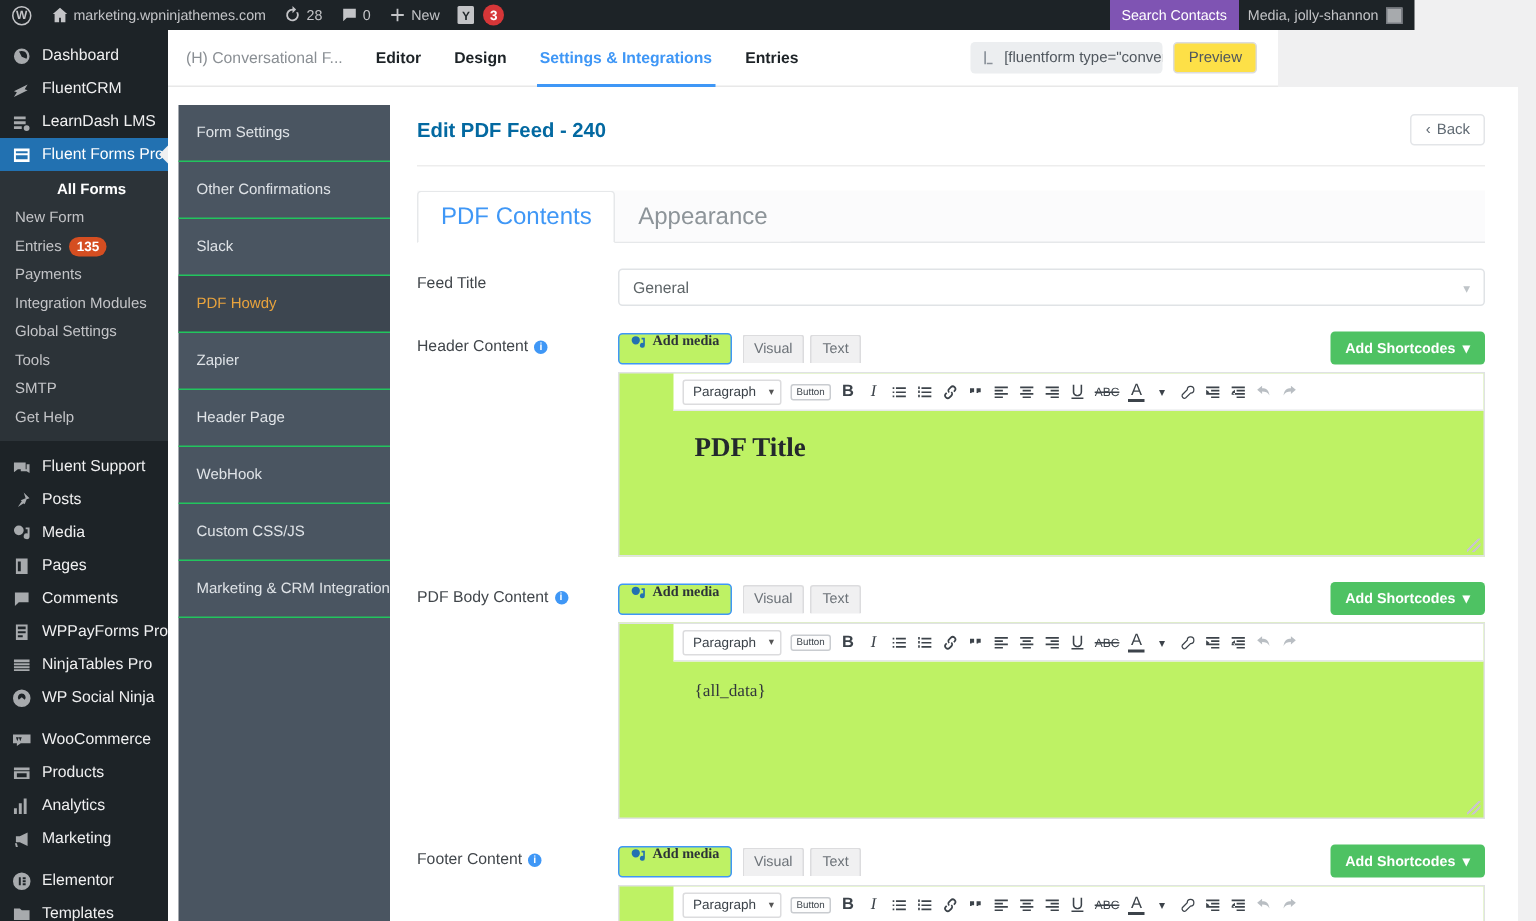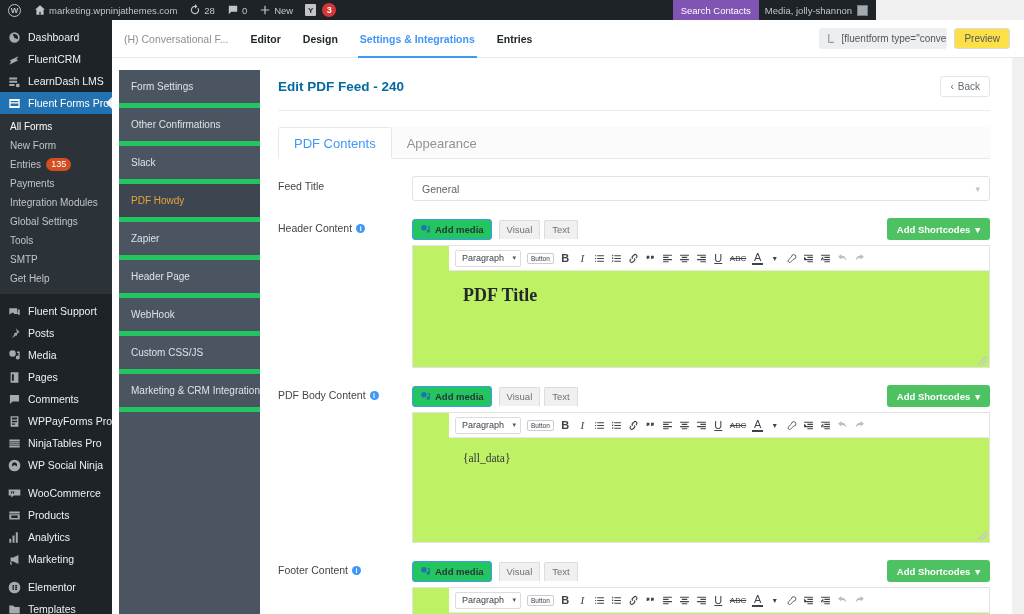--- a/index.html
+++ b/index.html
@@ -6,21 +6,21 @@
   html, body {
     width: 1024px; height: 614px;
     overflow: hidden;
     font-family: "Liberation Sans", sans-serif;
     background: #f0f0f1;
   }
 
   
   #adminbar {
     position: absolute; top: 0; left: 0;
-    width: 876px; height: 20px;
+    width: 943px; height: 20px;
     background: #1d2327;
     display: flex; align-items: center;
     font-size: 9.5px; color: #c3c4c7;
     z-index: 50;
   }
   .ab-item {
     display: flex; align-items: center; gap: 3px;
     height: 20px; padding: 0 6px;
     white-space: nowrap;
   }
@@ -94,31 +94,31 @@
     flex: 0 0 14px;
   }
   .mi-icon svg { width: 13px; height: 13px; fill: #a7aaad; }
   .menu-item.active .mi-icon svg { fill: #fff; }
   .submenu { background: #2c3338; padding: 3px 0 6px 0; }
   .sub-item {
     display: flex; align-items: center; gap: 5px;
     height: 19px; padding-left: 10px;
     color: #c3c4c7; font-size: 10px; white-space: nowrap;
   }
-  .sub-item.current { color: #fff; font-weight: normal; }
+  .sub-item.current { color: #fff; font-weight: bold; justify-content: center; }
   .count-badge {
     background: #d54e21; color: #fff;
     border-radius: 9px; padding: 0px 5px;
-    font-size: 9px; font-weight: normal; line-height: 13px;
+    font-size: 9px; font-weight: bold; line-height: 13px;
   }
 
   
   #topnav {
     position: absolute; top: 20px; left: 112px;
-    width: 912px; height: 38px;
+    width: 740px; height: 38px;
     background: #fff;
     border-bottom: 1px solid #e8e8e8;
     display: flex; align-items: center;
     padding: 0 14px 0 12px;
     z-index: 30;
   }
   .nav-formname {
     font-size: 10.5px; color: #8a8f94;
     margin-right: 22px; white-space: nowrap;
   }
@@ -158,21 +158,21 @@
   #setsidebar .inner {
     margin: 12px 0 0 7px;
     width: 141px;
     background: #4a5561;
     min-height: 544px;
   }
   .set-item {
     height: 38px; display: flex; align-items: center;
     padding-left: 12px;
     font-size: 10px; color: #dfe3e7;
-    border-bottom: 5px solid #22c55e;
+    border-bottom: 1px solid #22c55e;
     white-space: nowrap;
   }
   .set-item.active { background: #3d4650; color: #e8a33d; }
 
   
   #main {
     position: absolute; top: 58px; left: 260px;
     width: 752px; height: 556px;
     background: #fff;
     overflow: hidden;
@@ -193,21 +193,21 @@
     font-size: 10px; color: #606a73;
   }
   .tabs-row {
     display: flex; align-items: flex-end;
     margin-top: 16px;
     border-bottom: 1px solid #e6e8ea;
     background: #fbfbfc;
   }
   .ctab {
     padding: 8px 15px 7px 15px;
-    font-size: 13px; color: #8d9499;
+    font-size: 16px; color: #8d9499;
     background: #fbfbfc;
   }
   .ctab.active {
     background: #fff; color: #3f97f6;
     border: 1px solid #e6e8ea; border-bottom: 1px solid #fff;
     border-radius: 3px 3px 0 0;
     margin-bottom: -1px;
   }
 
   
@@ -231,25 +231,25 @@
     background: #fff; height: 25px;
     display: flex; align-items: center;
     padding: 0 9px;
     font-size: 10.5px; color: #5e6568;
   }
   .select-box .chev { margin-left: auto; color: #bfc4c8; font-size: 9px; }
 
   
   .ed-top { display: flex; align-items: center; }
   .addmedia {
-    display: flex; align-items: center; gap: 4px;
+    display: flex; align-items: flex-start; gap: 4px;
     border: 1px solid #3f97f6; border-radius: 3px;
-    background: #22c55e;
+    background: #bef264;
     height: 21px; padding: 0 7px;
-    font-size: 9.5px; color: #2c3338; font-weight: bold;
+    font-size: 9.5px; color: #2c3338; font-weight: bold; font-family: Liberation Serif, serif;
   }
   .vt-tabs { display: flex; margin-left: 7px; gap: 4px; }
   .vt {
     border: 1px solid #dcdcde; border-bottom: none;
     background: #f0f0f1;
     height: 19px; padding: 0 7px;
     font-size: 9.5px; color: #6c7278;
     display: flex; align-items: center;
     border-radius: 2px 2px 0 0;
   }

